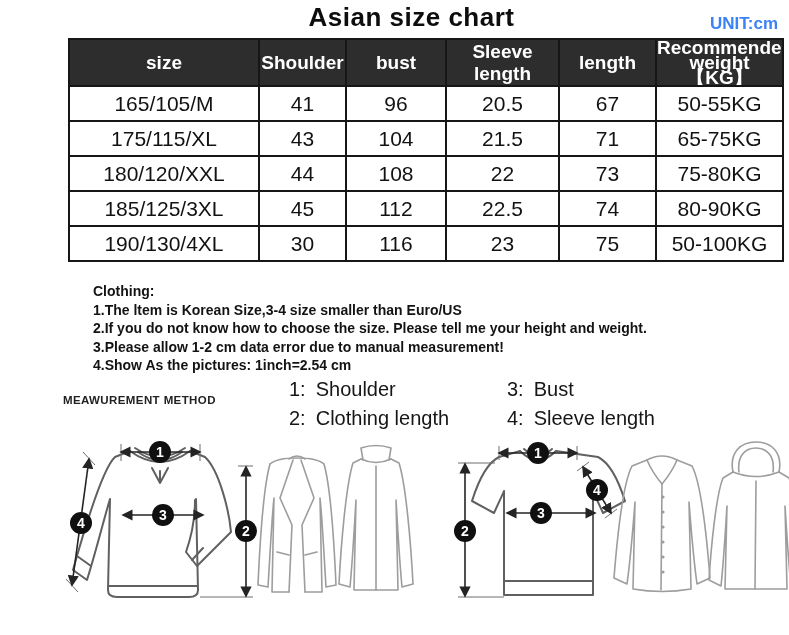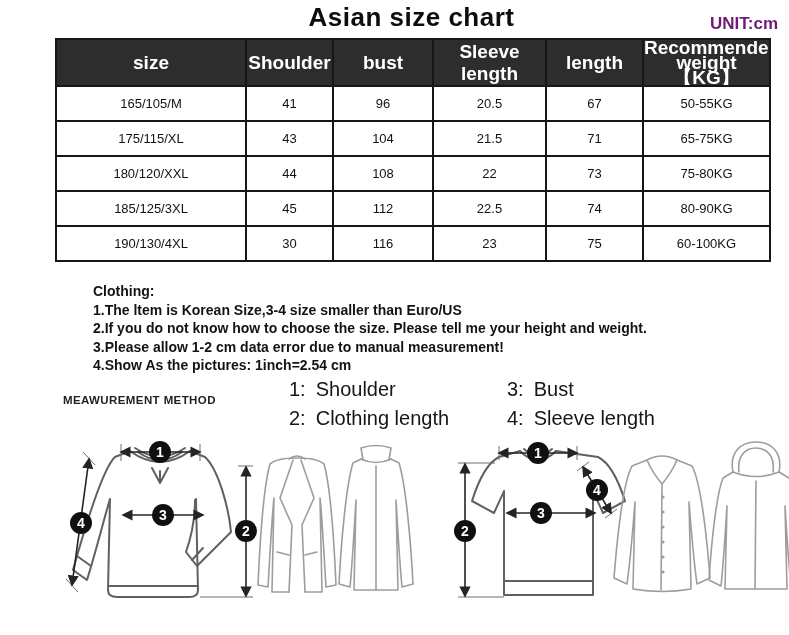--- a/index.html
+++ b/index.html
@@ -1,31 +1,31 @@
 <!DOCTYPE html>
 <html><head>
 <meta charset="utf-8">
 <style>
   html,body{margin:0;padding:0;}
   .page{position:relative;width:789px;height:635px;background:#ffffff;overflow:hidden;
         font-family:"Liberation Sans",sans-serif;color:#111;margin-left:17px;}
   
   .title{position:absolute;top:2px;left:0;width:100%;text-align:center;
          font-size:26px;font-weight:800;letter-spacing:0.5px;color:#0d0d0d;}
-  .unit{position:absolute;top:14px;right:28px;font-size:17px;font-weight:800;color:#701a75;}
-  
-  table.size-table{position:absolute;left:38px;top:38px;width:714px;border-collapse:collapse;
+  .unit{position:absolute;top:14px;right:28px;font-size:17px;font-weight:800;color:#3b82f6;}
+  
+  table.size-table{position:absolute;left:51px;top:38px;width:714px;border-collapse:collapse;
                    table-layout:fixed;}
   table.size-table th,table.size-table td{border:2px solid #161616;text-align:center;
                    vertical-align:middle;padding:0;overflow:hidden;}
   table.size-table thead th{background:#2d2d2d;color:#ffffff;height:36px;
                    border-color:#161616;font-weight:700;font-size:19px;}
   th.th-size{font-size:24px;}
   th.th-reco{font-size:13.5px;line-height:15px;padding:2px 4px;}
-  table.size-table tbody td{height:33px;background:#ffffff;font-size:13px;font-weight:400;color:#121212;}
+  table.size-table tbody td{height:33px;background:#ffffff;font-size:21px;font-weight:400;color:#121212;}
   td.td-size{font-weight:700;font-size:19px;}
   td.td-weight{font-size:18px;}
   
   .attention{position:absolute;left:76px;top:282px;font-size:14px;font-weight:700;
              line-height:18.5px;color:#131313;}
   
   .method{position:absolute;left:46px;top:394px;font-size:11.5px;font-weight:700;
           letter-spacing:0.4px;color:#222;}
   .legend-item{position:absolute;font-size:20px;font-weight:400;color:#161616;
                display:flex;gap:10px;white-space:nowrap;}
@@ -103,21 +103,21 @@
         <td>22.5</td>
         <td>74</td>
         <td class="td-weight">80-90KG</td>
       </tr>
       <tr>
         <td class="td-size">190/130/4XL</td>
         <td>30</td>
         <td>116</td>
         <td>23</td>
         <td>75</td>
-        <td class="td-weight">60-100KG</td>
+        <td class="td-weight">50-100KG</td>
       </tr>
     </tbody>
   </table>
 
   <div class="attention">
     <div>Clothing:</div>
     <div>1.The ltem is Korean Size,3-4 size smaller than Euro/US</div>
     <div>2.If you do not know how to choose the size. Please tell me your height and weight.</div>
     <div>3.Please allow 1-2 cm data error due to manual measurement!</div>
     <div>4.Show As the pictures: 1inch=2.54 cm</div>

